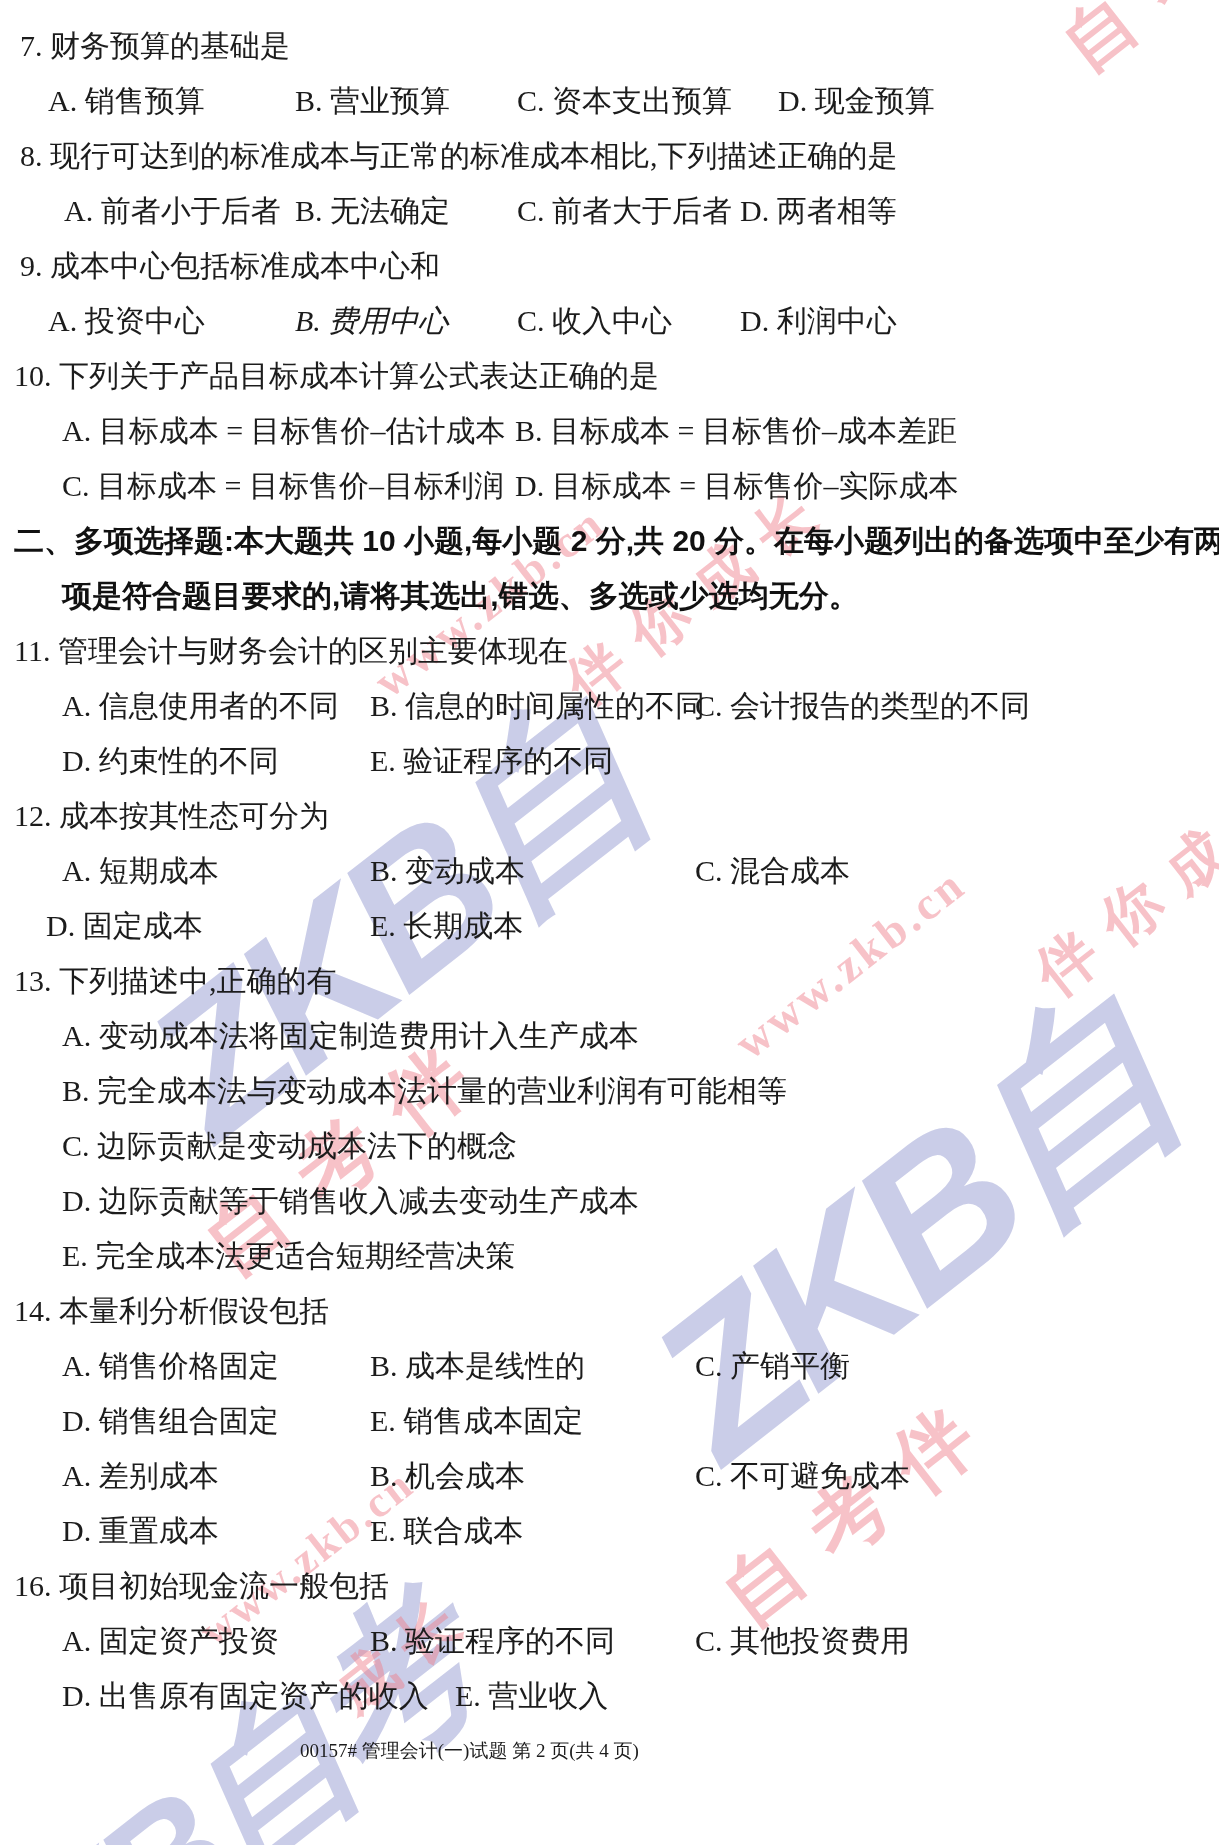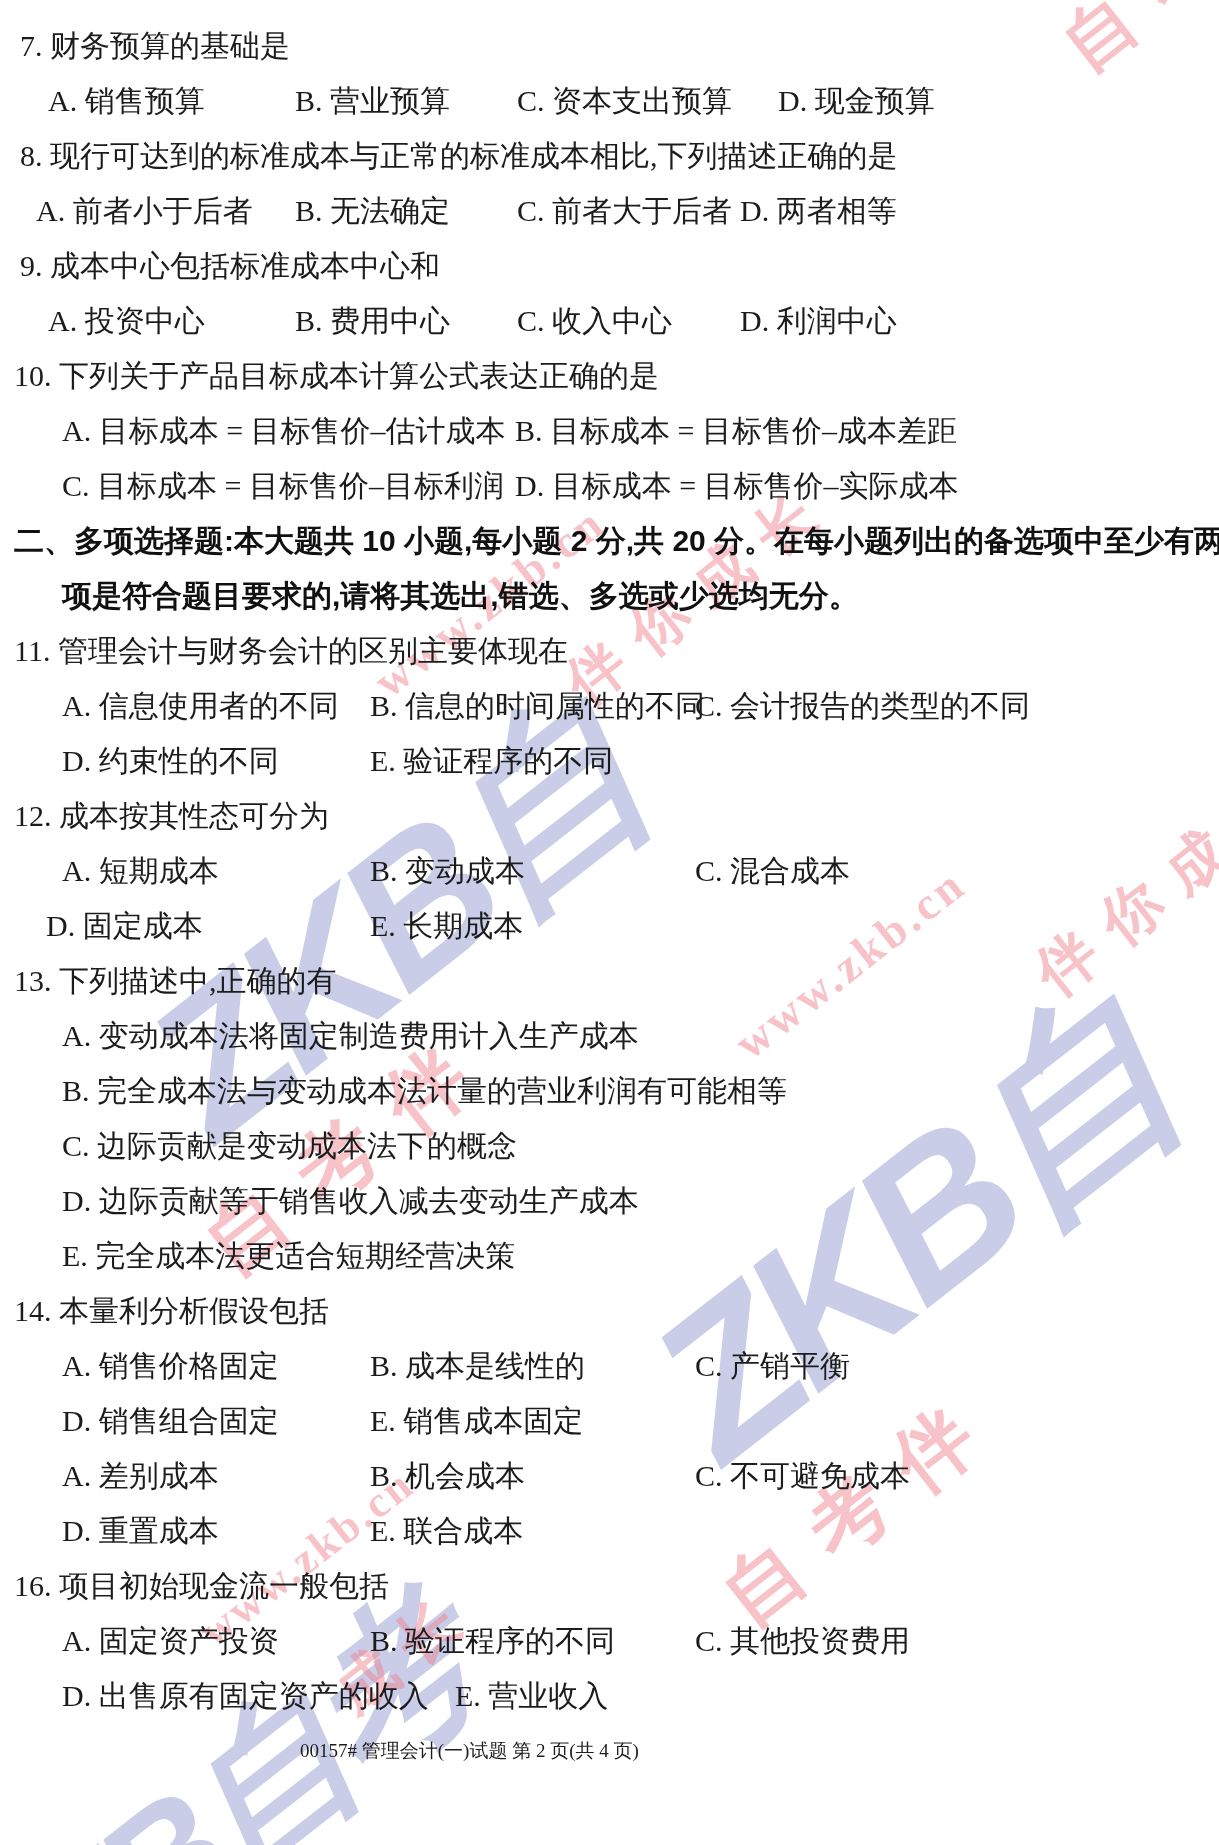--- a/index.html
+++ b/index.html
@@ -118,31 +118,31 @@
       <div class="line options-line">
         <span class="seg" style="left: 48px;">A. 销售预算</span>
         <span class="seg" style="left: 295px;">B. 营业预算</span>
         <span class="seg" style="left: 517px;">C. 资本支出预算</span>
         <span class="seg" style="left: 778px; text-align: center;">D. 现金预算</span>
       </div>
       <div class="line question-line">
         <span class="seg" style="left: 20px;">8. 现行可达到的标准成本与正常的标准成本相比,下列描述正确的是</span>
       </div>
       <div class="line options-line">
-        <span class="seg" style="left: 36px;">A. 前者小于后者</span>
+        <span class="seg" style="left: 64px;">A. 前者小于后者</span>
         <span class="seg" style="left: 295px;">B. 无法确定</span>
         <span class="seg" style="left: 517px;">C. 前者大于后者</span>
         <span class="seg" style="left: 740px;">D. 两者相等</span>
       </div>
       <div class="line question-line">
         <span class="seg" style="left: 20px;">9. 成本中心包括标准成本中心和</span>
       </div>
       <div class="line options-line">
         <span class="seg" style="left: 48px;">A. 投资中心</span>
-        <span class="seg" style="left: 295px;">B. 费用中心</span>
+        <span class="seg" style="left: 295px; font-style: italic;">B. 费用中心</span>
         <span class="seg" style="left: 517px;">C. 收入中心</span>
         <span class="seg" style="left: 740px;">D. 利润中心</span>
       </div>
       <div class="line question-line">
         <span class="seg" style="left: 14px;">10. 下列关于产品目标成本计算公式表达正确的是</span>
       </div>
       <div class="line options-line">
         <span class="seg" style="left: 62px;">A. 目标成本 = 目标售价–估计成本</span>
         <span class="seg" style="left: 515px;">B. 目标成本 = 目标售价–成本差距</span>
       </div>

